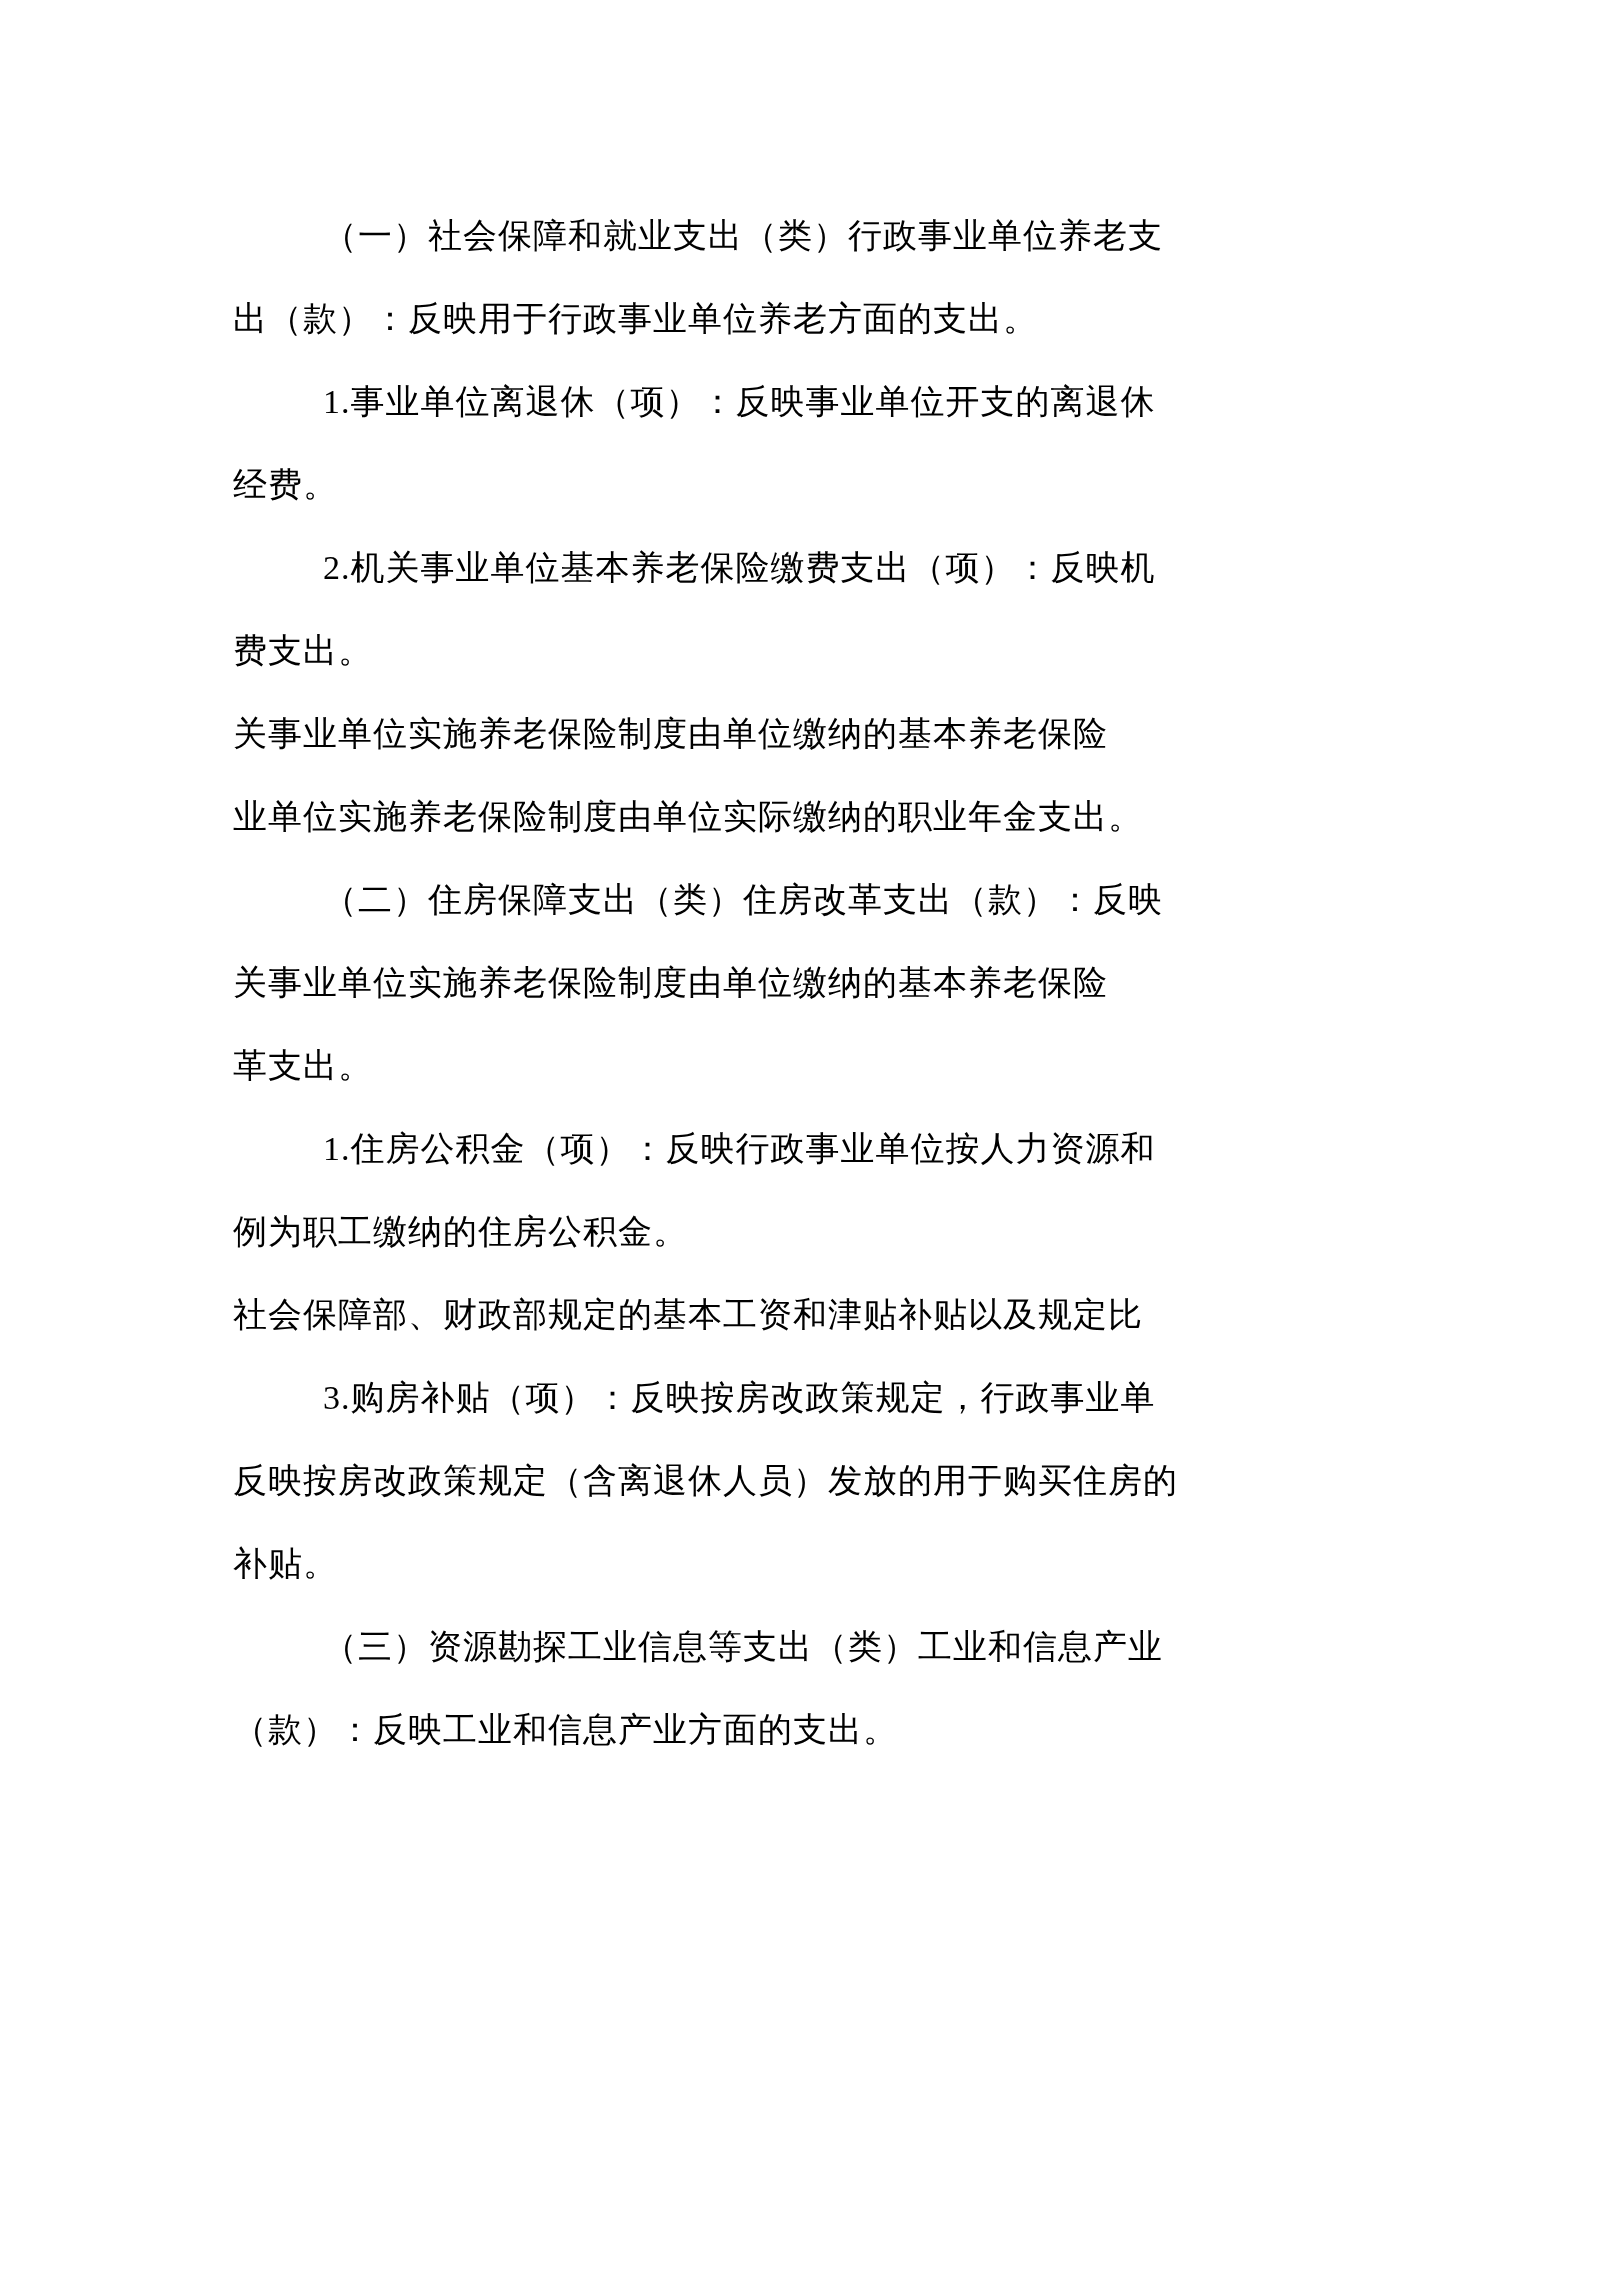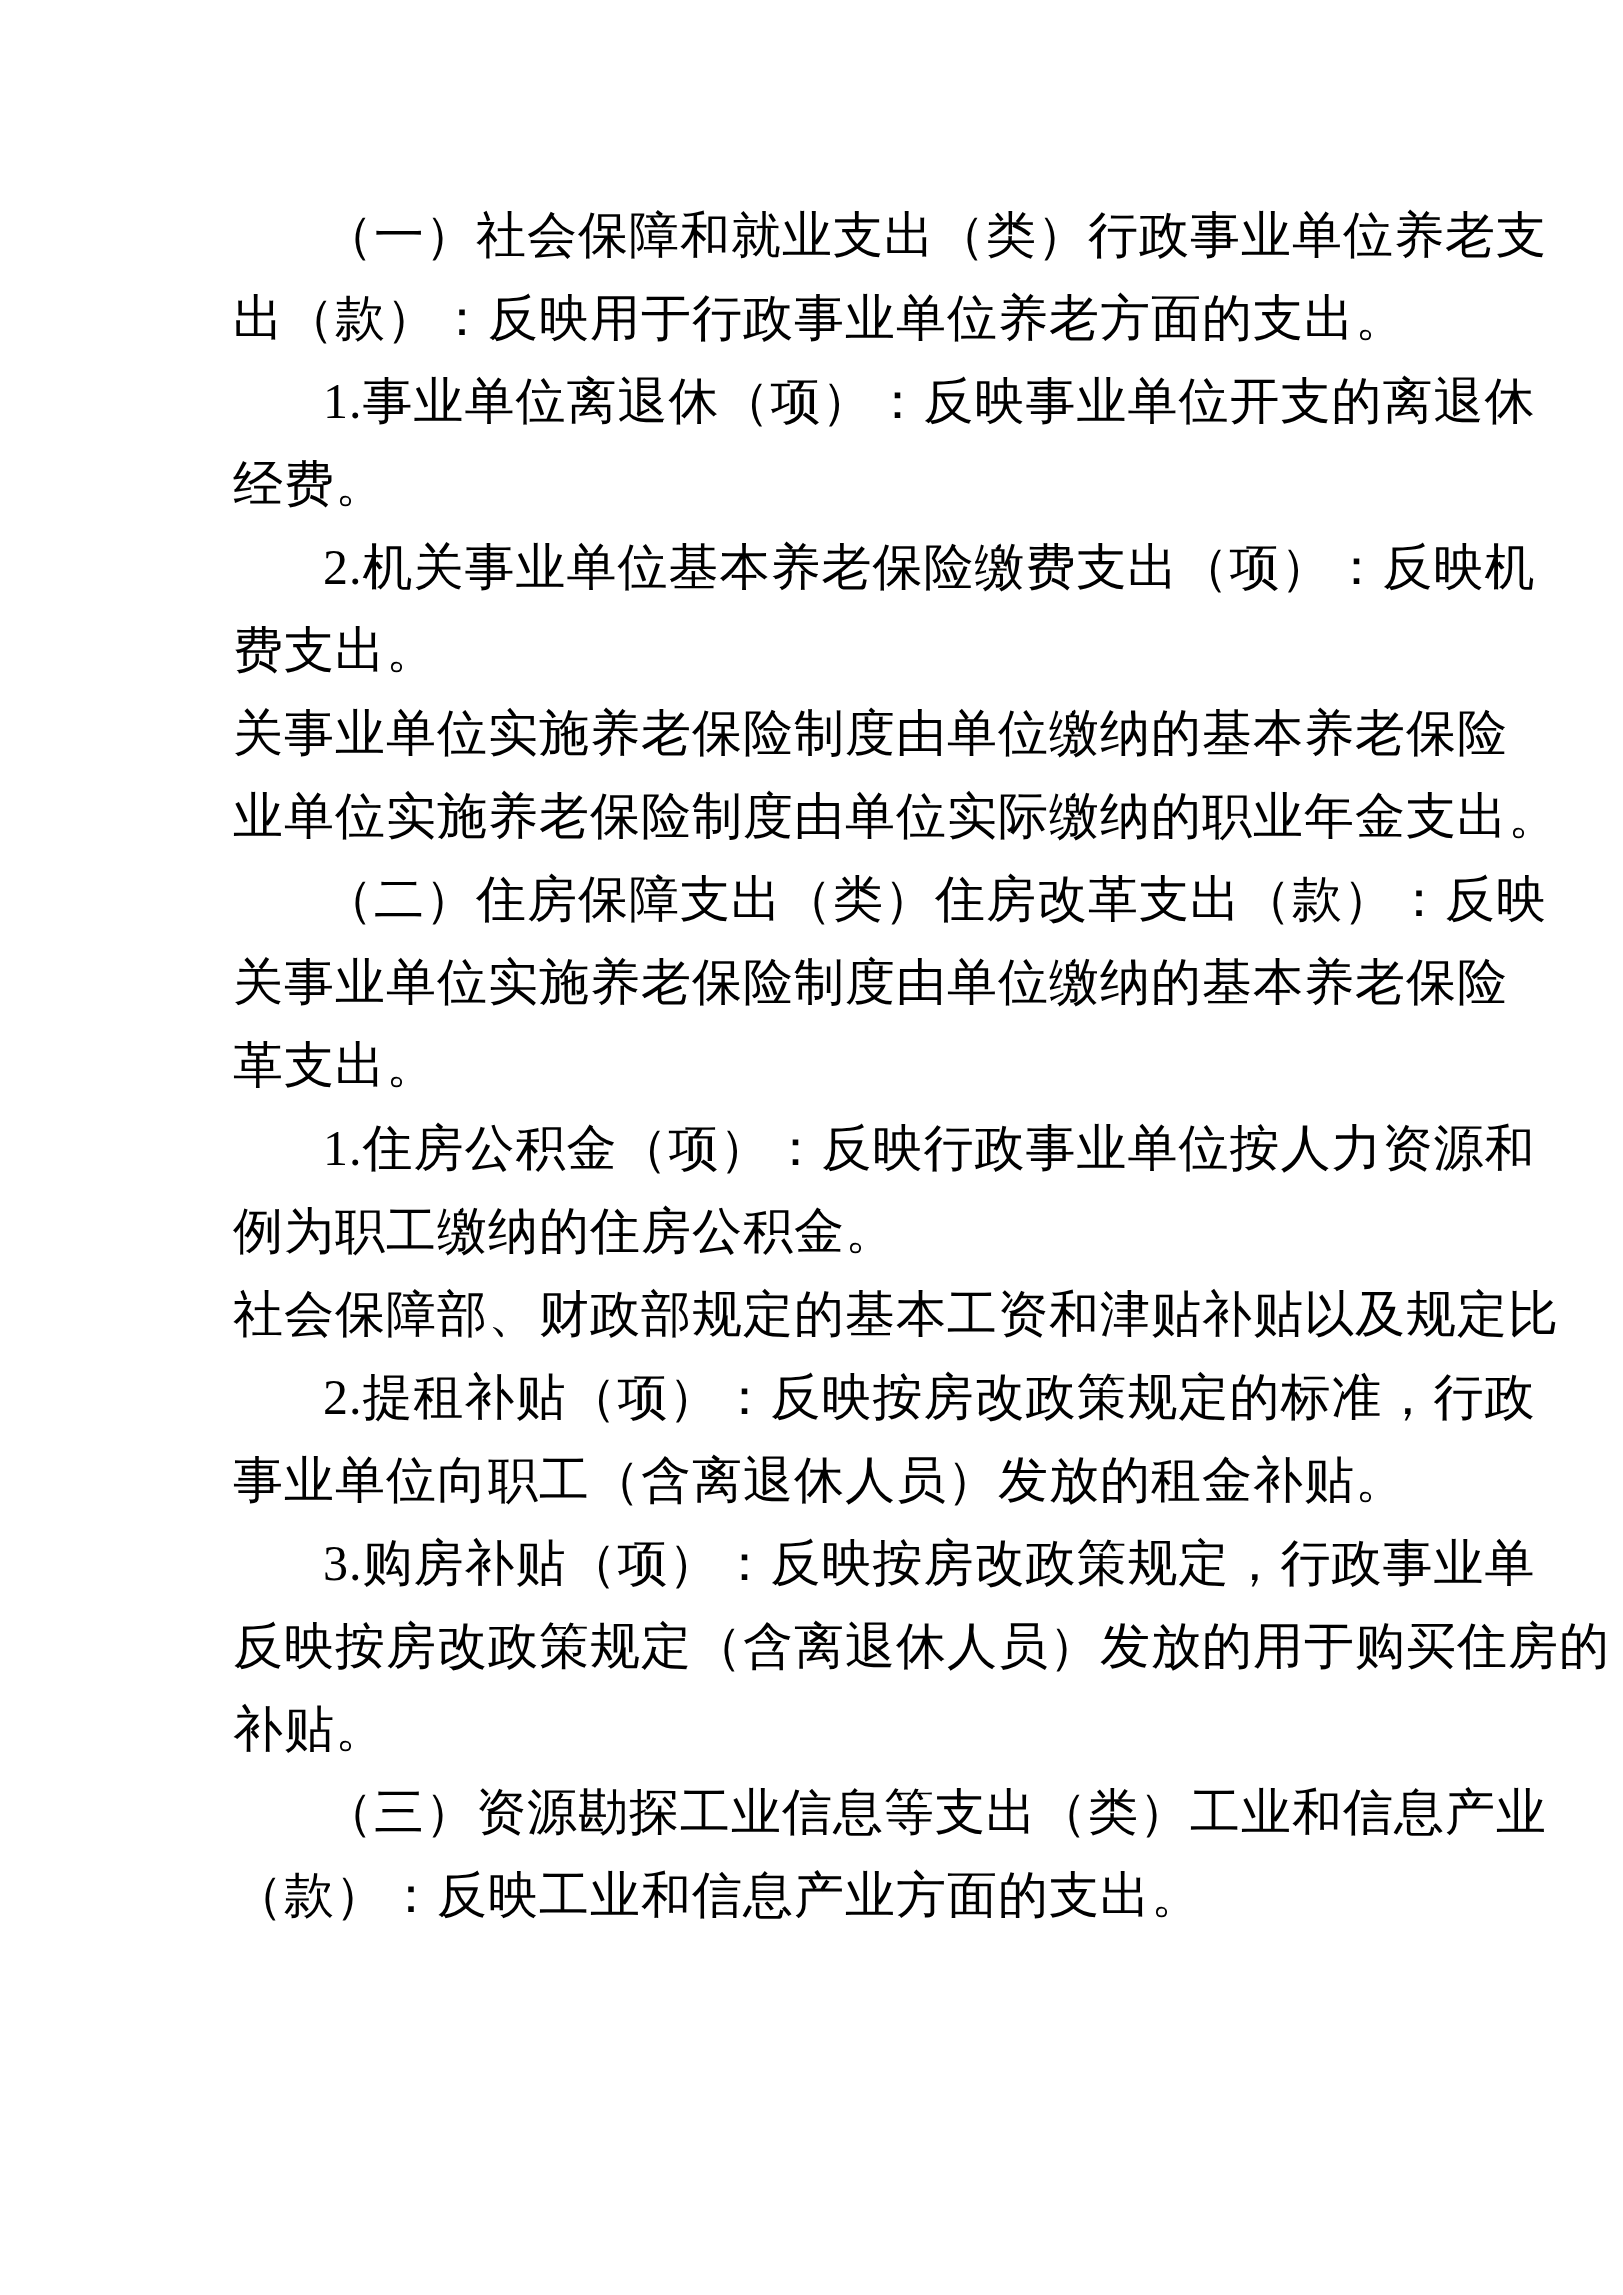--- a/index.html
+++ b/index.html
@@ -27,21 +27,21 @@
     position: absolute;
     left: 233px;
     top: 194px;
     width: 1135px;
   }
   .para {
     margin: 0;
     padding: 0;
   }
   .line {
-    font-size: 50px;
+    font-size: 34px;
     line-height: 83px;
     height: 83px;
     letter-spacing: 1px;
     white-space: nowrap;
     font-weight: 400;
   }
   .line.first {
     text-indent: 90px;
   }
 </style>
@@ -76,24 +76,20 @@
       <div class="line">关事业单位实施养老保险制度由单位缴纳的基本养老保险</div>
       <div class="line">革支出。</div>
     </div>
 
     <div class="para">
       <div class="line first">1.住房公积金（项）：反映行政事业单位按人力资源和</div>
       <div class="line">例为职工缴纳的住房公积金。</div>
       <div class="line">社会保障部、财政部规定的基本工资和津贴补贴以及规定比</div>
     </div>
 
-    <div class="para">
-      <div class="line first">2.提租补贴（项）：反映按房改政策规定的标准，行政</div>
-      <div class="line">事业单位向职工（含离退休人员）发放的租金补贴。</div>
-    </div>
 
     <div class="para">
       <div class="line first">3.购房补贴（项）：反映按房改政策规定，行政事业单</div>
       <div class="line">反映按房改政策规定（含离退休人员）发放的用于购买住房的</div>
       <div class="line">补贴。</div>
     </div>
 
     <div class="para">
       <div class="line first">（三）资源勘探工业信息等支出（类）工业和信息产业</div>
       <div class="line">（款）：反映工业和信息产业方面的支出。</div>

